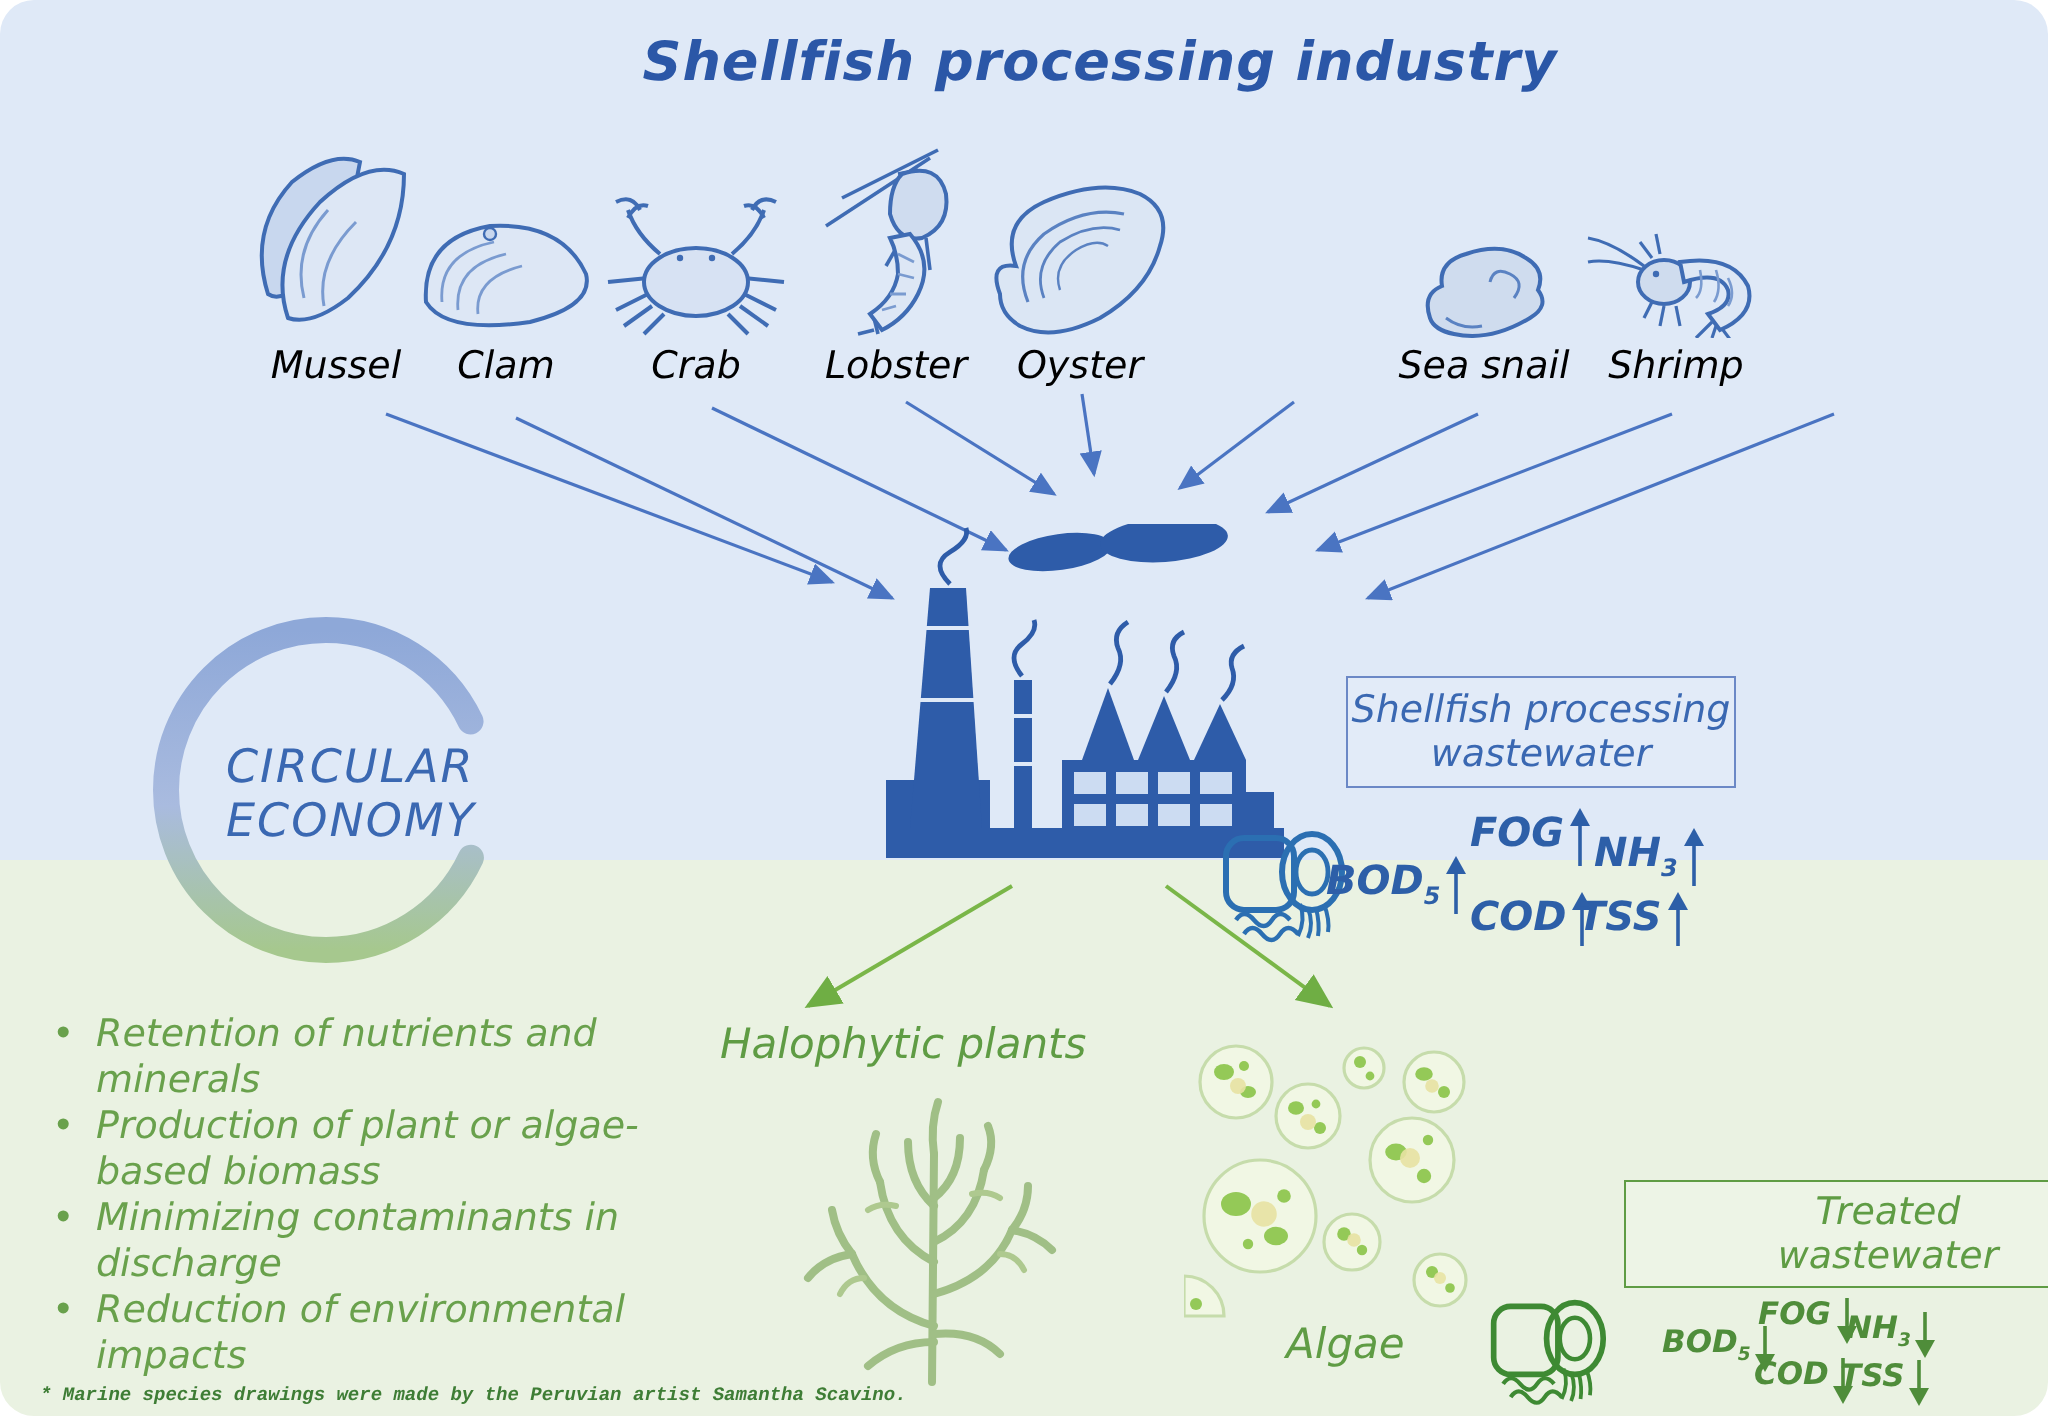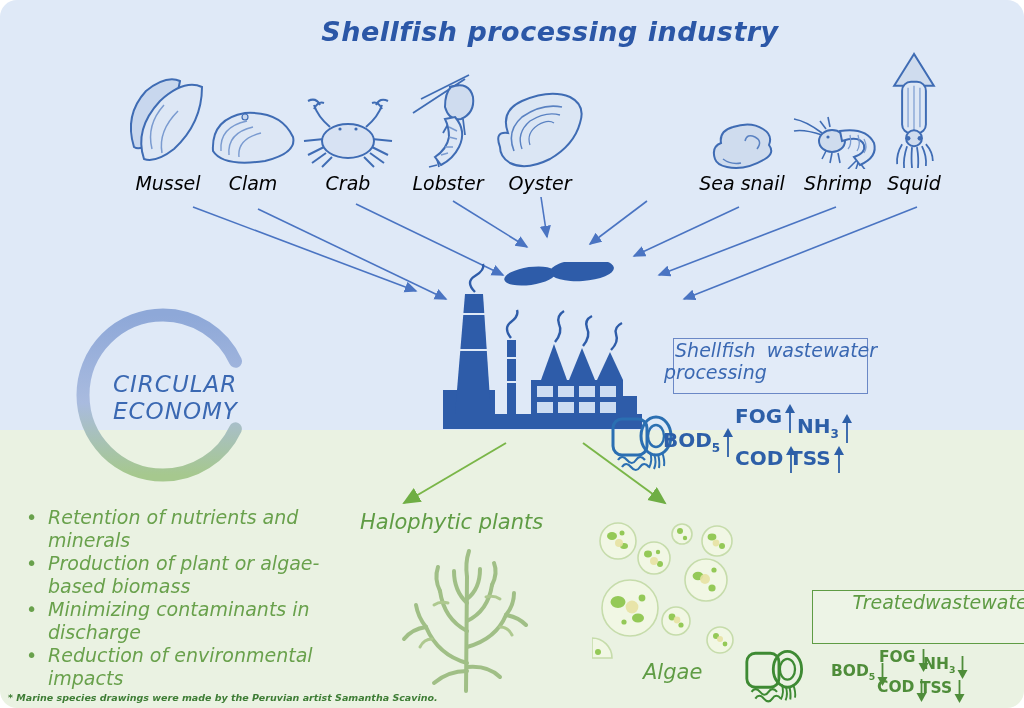--- a/index.html
+++ b/index.html
@@ -6,34 +6,34 @@
   .canvas{position:relative;width:1024px;height:708px;overflow:hidden;border-radius:17px;}
   .bg-top{position:absolute;left:0;top:0;width:1024px;height:430px;background:#dfe9f7;}
   .bg-bottom{position:absolute;left:0;top:430px;width:1024px;height:278px;background:#eaf2e2;}
   .abs{position:absolute;}
   .title{left:300px;top:16px;width:500px;text-align:center;font-size:27px;font-weight:700;font-style:italic;color:#2b57a7;letter-spacing:.5px;}
   .species{position:absolute;top:52px;height:142px;width:104px;display:flex;flex-direction:column;justify-content:flex-end;align-items:center;}
   .species svg{display:block;margin-bottom:3px;}
   .sp-label{font-size:19px;font-style:italic;color:#000000;white-space:nowrap;}
   .overlay{position:absolute;left:0;top:0;width:1024px;height:708px;pointer-events:none;}
   .ce-text{left:113px;top:371px;width:160px;font-size:23px;font-style:italic;color:#3a68b2;letter-spacing:1px;line-height:27px;}
-  .infobox{position:absolute;display:flex;flex-direction:row;justify-content:center;text-align:center;font-style:italic;line-height:1.18;}
+  .infobox{position:absolute;display:flex;flex-direction:column;justify-content:center;text-align:center;font-style:italic;line-height:1.18;}
   .box-blue{left:673px;top:338px;width:193px;height:54px;border:1.6px solid #6b88c6;color:#3a68b2;font-size:19px;background:rgba(255,255,255,.12);}
   .box-green{left:812px;top:590px;width:198px;height:52px;border:1.8px solid #5f9c44;color:#5f9c44;font-size:19px;background:rgba(255,255,255,.15);padding-left:32px;}
-  .param{position:absolute;display:flex;align-items:flex-start;font-weight:700;white-space:nowrap;}
+  .param{position:absolute;display:flex;align-items:flex-start;font-style:italic;font-weight:700;white-space:nowrap;}
   .pblue{color:#2d5fa8;font-size:20px;}
   .pgreen{color:#4f8d3a;font-size:15.5px;}
   .param sub{font-size:.6em;}
   .param svg{margin-left:2px;}
   .benefits{left:18px;top:506px;width:322px;margin:0;padding:0;list-style:none;color:#69a14c;font-size:19px;font-style:italic;line-height:23px;}
   .benefits li{position:relative;padding-left:30px;}
   .benefits li::before{content:"\2022";position:absolute;left:8px;}
   .plant-label{left:360px;top:510px;font-size:21px;font-style:italic;color:#5f9c44;}
   .algae-label{left:643px;top:660px;font-size:21px;font-style:italic;color:#5f9c44;}
-  .footnote{left:8px;top:692px;font-size:9.5px;font-weight:700;font-style:italic;color:#3e7d35;}
+  .footnote{left:20px;top:692px;font-size:9.5px;font-weight:700;font-style:italic;color:#3e7d35;font-family:Liberation Mono, monospace;}
 </style>
 </head>
 <body>
 
 <div class="canvas">
   <div class="bg-top"></div>
   <div class="bg-bottom"></div>
 
   <svg class="overlay">
     <defs>
@@ -163,39 +163,20 @@
           <path d="M68,52 l6,8"></path>
       </g>
       <ellipse cx="40" cy="30" rx="13" ry="11" fill="#cfdcee" stroke="#3f6cb4" stroke-width="2"></ellipse>
       <path d="M48,20 Q74,16 82,32 Q86,46 68,54 L62,46 Q74,42 72,34 Q68,24 50,30 Z" fill="#dde7f5" stroke="#3f6cb4" stroke-width="2"></path>
       <path d="M58,24 q2,10 -2,14 M66,24 q3,10 -1,16 M72,28 q4,8 0,14" fill="none" stroke="#7a9bd0" stroke-width="1.3"></path>
       <circle cx="36" cy="26" r="1.6" fill="#3f6cb4"></circle>
     </svg>
     <span class="sp-label">Shrimp</span>
   </div>
 
-  <div class="species" style="left:862px">
-    <svg width="56" height="118" viewBox="0 0 56 118">
-      <path d="M28,2 L8,34 L48,34 Z" fill="#cfdcee" stroke="#3f6cb4" stroke-width="2"></path>
-      <rect x="16" y="30" width="24" height="52" rx="9" fill="#dde7f5" stroke="#3f6cb4" stroke-width="2"></rect>
-      <path d="M22,36 v40 M28,34 v46 M34,36 v40" stroke="#7a9bd0" stroke-width="1.2"></path>
-      <circle cx="28" cy="87" r="8" fill="#cfdcee" stroke="#3f6cb4" stroke-width="2"></circle>
-      <circle cx="22" cy="87" r="2.4" fill="#3f6cb4"></circle>
-        <circle cx="34" cy="87" r="2.4" fill="#3f6cb4"></circle>
-      <g stroke="#3f6cb4" stroke-width="1.8" fill="none">
-        <path d="M16,93 q-6,10 -5,20"></path>
-          <path d="M21,95 q-4,12 -3,22"></path>
-          <path d="M26,96 q-1,12 0,21"></path>
-        <path d="M31,96 q2,12 1,21"></path>
-          <path d="M36,95 q5,10 4,20"></path>
-          <path d="M40,93 q7,8 7,17"></path>
-      </g>
-    </svg>
-    <span class="sp-label">Squid</span>
-  </div>
 
   <svg class="abs" style="left:435px;top:262px" width="215" height="175" viewBox="0 0 215 175">
     <g fill="#2e5ca9">
       <ellipse cx="95" cy="14" rx="26" ry="9" transform="rotate(-8 95 14)"></ellipse>
       <ellipse cx="147" cy="8" rx="32" ry="11" transform="rotate(-4 147 8)"></ellipse>
       <rect x="8" y="152" width="199" height="15"></rect>
       <rect x="8" y="128" width="52" height="26"></rect>
       <polygon points="30,32 48,32 56,152 20,152"></polygon>
       <rect x="72" y="78" width="9" height="76"></rect>
       <rect x="96" y="118" width="92" height="38"></rect>

